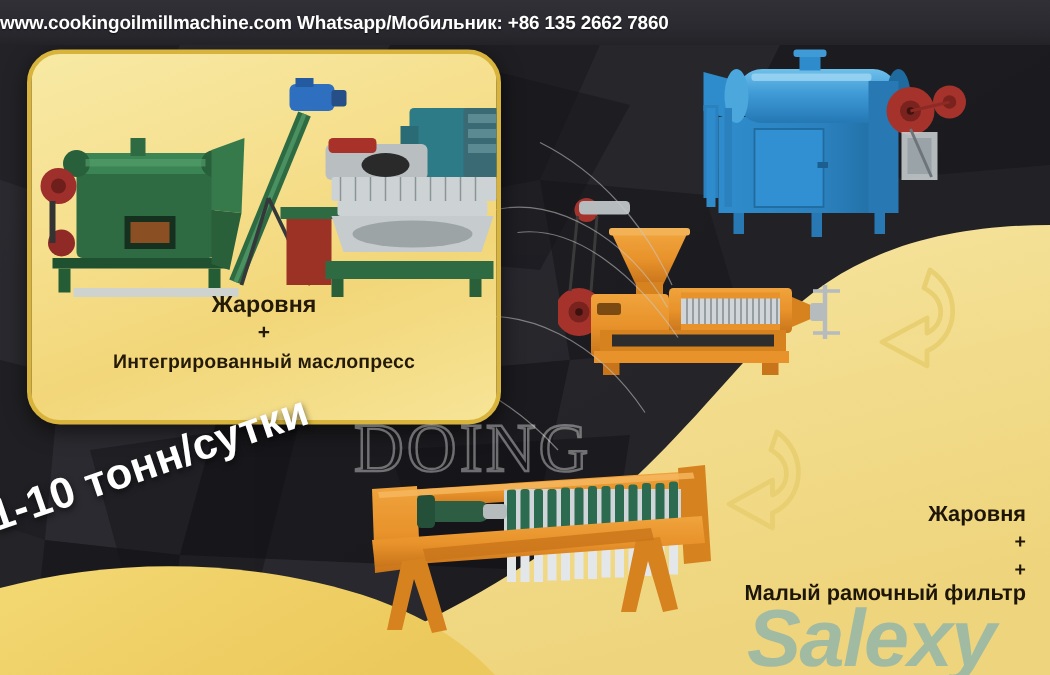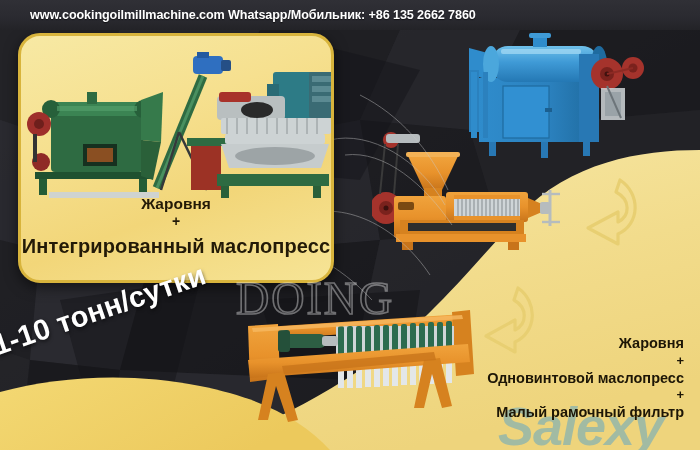--- a/index.html
+++ b/index.html
@@ -22,21 +22,21 @@
 
   
   .header{
     position:absolute;left:0;top:0;width:700px;height:30px;
     background:linear-gradient(180deg,#303036 0%,#2a2a30 60%,#232327 100%);
     display:flex;align-items:center;
     z-index:40;
   }
   .header-text{
     color:#ffffff;font-size:12.6px;font-weight:700;
-    letter-spacing:-.1px;padding-left:30px;white-space:nowrap;
+    letter-spacing:-.1px;white-space:nowrap;
     text-shadow:0 1px 1px rgba(0,0,0,.6);
   }
 
   
   .card{
     position:absolute;left:18px;top:33px;width:316px;height:250px;
     border-radius:22px;
     background:linear-gradient(160deg,#f7e9a4 0%,#f6e08f 35%,#f2d679 65%,#f6e496 100%);
     border:3px solid #d8b43c;
     box-shadow:0 4px 14px rgba(0,0,0,.55);
@@ -44,21 +44,21 @@
   }
   .card-inner{position:absolute;inset:0;}
   .card-photo{position:absolute;left:0;top:4px;width:316px;height:165px;}
   .card-photo svg{display:block;width:100%;height:100%;}
   .card-caption{
     position:absolute;left:0;right:0;top:160px;text-align:center;
     color:#231a07;
   }
   .cap-line{font-size:15.5px;font-weight:700;line-height:1.05;}
   .cap-plus{font-size:14px;font-weight:700;line-height:1.35;}
-  .cap-line2{font-size:20px;font-weight:700;line-height:1.5;letter-spacing:.1px;}
+  .cap-line2{font-size:13px;font-weight:700;line-height:1.5;letter-spacing:.1px;}
 
   
   .machine{position:absolute;}
   .machine svg{display:block;}
   #blue-roaster{left:455px;top:26px;width:200px;height:140px;z-index:20;}
   #screw-press{left:372px;top:132px;width:190px;height:120px;z-index:22;}
   #filter-press{left:238px;top:300px;width:240px;height:125px;z-index:22;}
 
   
   .arrow{position:absolute;z-index:30;}
@@ -481,20 +481,19 @@
     </svg>
   </div>
 
   <div id="wm-doing">DOING</div>
 
   <div id="tonnage">1-10 тонн/сутки</div>
 
   <div id="right-caption">
     <div class="rc-line">Жаровня</div>
     <div class="rc-plus">+</div>
-    <div class="rc-line">Одновинтовой маслопресс</div>
     <div class="rc-plus">+</div>
     <div class="rc-line">Малый рамочный фильтр</div>
   </div>
 
   <div id="wm-salexy">Salexy</div>
 
 </div>
 
 </body></html>

